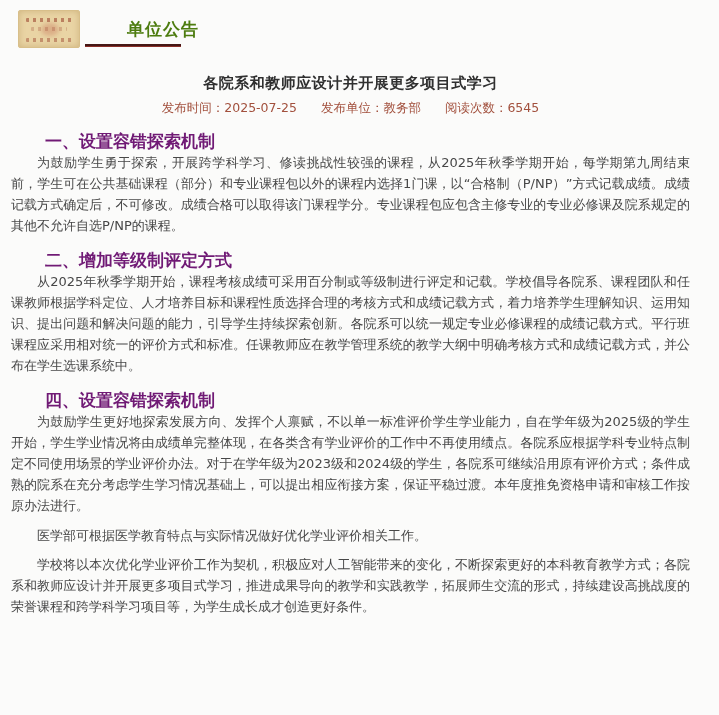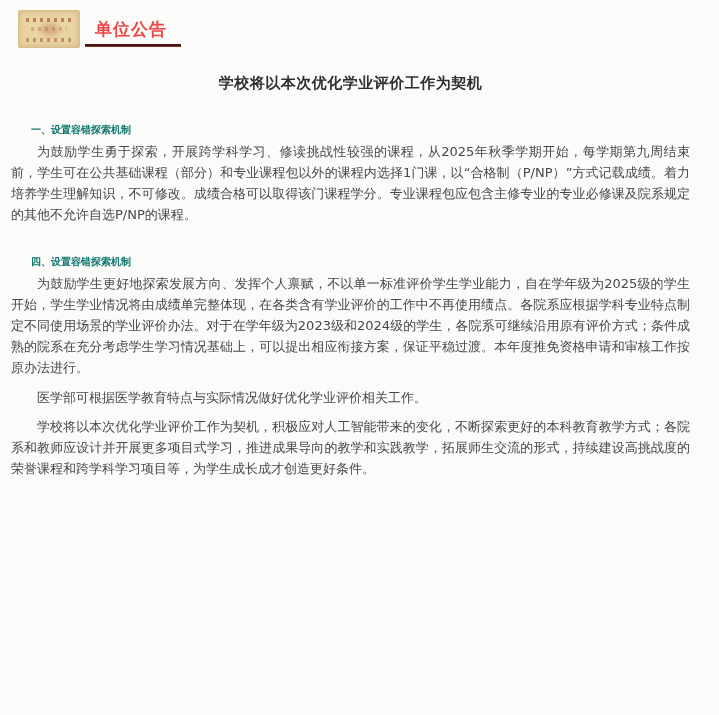--- a/index.html
+++ b/index.html
@@ -27,22 +27,22 @@
     background: repeating-linear-gradient(90deg, rgba(150,60,40,.55) 0 3px, rgba(150,60,40,0) 3px 7px);
     border-radius: 1px; }
   .stamp-row.r1 { top: 7px; }
   .stamp-row.r2 { top: 16px; opacity: .45; left: 12px; right: 12px; }
   .stamp-row.r3 { top: 27px; opacity: .8; }
   .stamp-blob { position: absolute; left: 22px; top: 12px; width: 18px; height: 13px;
     background: rgba(190,90,70,.30); filter: blur(2px); border-radius: 50%; }
 
   .tab {
     position: absolute; left: 77px; top: 8px; width: 104px;
-    text-align: left;
-    font-size: 17px; font-weight: bold; color: #ef4444;
+    text-align: right;
+    font-size: 17px; font-weight: bold; color: #4d7c0f;
     letter-spacing: 1px;
     cursor: pointer;
   }
   .tab-underline {
     position: absolute; left: 67px; top: 34px; width: 96px; height: 3px;
     background: #451715;
     border-bottom: 1px solid #8a2e28;
   }
 
   
@@ -74,22 +74,22 @@
       linear-gradient(90deg, rgba(205,205,205,.55), rgba(238,238,238,.85) 55%, rgba(251,251,250,1));
     filter: blur(2px);
     border-radius: 2px;
   }
   .smudge.s1 { width: 130px; }
   .smudge.s2 { width: 100px; }
   .intro-line .frag { letter-spacing: -0.8px; }
   .intro-line.l2 .frag { letter-spacing: 0; }
 
   .section-heading {
-    margin-top: 26px;
-    font-size: 10px; font-weight: bold; color: #0f766e;
+    margin-top: 13px;
+    font-size: 17px; font-weight: bold; color: #701a75;
     line-height: 22px;
     text-indent: 2em;
   }
   .para {
     text-align: justify;
     text-indent: 2em;
   }
   .closing { margin-top: 9px; }
   .closing .para { margin-top: 8px; }
 </style>
@@ -102,30 +102,37 @@
     <div class="stamp-blob"></div>
     <div class="stamp-row r2"></div>
     <div class="stamp-row r3"></div>
   </div>
   <div class="tab">单位公告</div>
   <div class="tab-underline"></div>
 </div>
 
 <div class="article">
 
-  <div class="doc-title">学校将以本次优化学业评价工作为契机</div>
+  <div class="doc-title">各院系和教师应设计并开展更多项目式学习</div>
 
+  <div class="doc-meta">
+    <span class="meta-item"><span class="meta-label">发布时间：</span><span class="meta-value">2025-07-25</span></span>
+    <span class="meta-item"><span class="meta-label">发布单位：</span><span class="meta-value">教务部</span></span>
+    <span class="meta-item"><span class="meta-label">阅读次数：</span><span class="meta-value">6545</span></span>
+  </div>
 
 
   <div class="section">
     <div class="section-heading">一、设置容错探索机制</div>
-    <div class="para body-text">为鼓励学生勇于探索，开展跨学科学习、修读挑战性较强的课程，从2025年秋季学期开始，每学期第九周结束前，学生可在公共基础课程（部分）和专业课程包以外的课程内选择1门课，以“合格制（P/NP）”方式记载成绩。着力培养学生理解知识，不可修改。成绩合格可以取得该门课程学分。专业课程包应包含主修专业的专业必修课及院系规定的其他不允许自选P/NP的课程。</div>
+    <div class="para body-text">为鼓励学生勇于探索，开展跨学科学习、修读挑战性较强的课程，从2025年秋季学期开始，每学期第九周结束前，学生可在公共基础课程（部分）和专业课程包以外的课程内选择1门课，以“合格制（P/NP）”方式记载成绩。成绩记载方式确定后，不可修改。成绩合格可以取得该门课程学分。专业课程包应包含主修专业的专业必修课及院系规定的其他不允许自选P/NP的课程。</div>
   </div>
 
   <div class="section">
+    <div class="section-heading">二、增加等级制评定方式</div>
+    <div class="para body-text">从2025年秋季学期开始，课程考核成绩可采用百分制或等级制进行评定和记载。学校倡导各院系、课程团队和任课教师根据学科定位、人才培养目标和课程性质选择合理的考核方式和成绩记载方式，着力培养学生理解知识、运用知识、提出问题和解决问题的能力，引导学生持续探索创新。各院系可以统一规定专业必修课程的成绩记载方式。平行班课程应采用相对统一的评价方式和标准。任课教师应在教学管理系统的教学大纲中明确考核方式和成绩记载方式，并公布在学生选课系统中。</div>
   </div>
 
 
   <div class="section">
     <div class="section-heading">四、设置容错探索机制</div>
     <div class="para body-text">为鼓励学生更好地探索发展方向、发挥个人禀赋，不以单一标准评价学生学业能力，自在学年级为2025级的学生开始，学生学业情况将由成绩单完整体现，在各类含有学业评价的工作中不再使用绩点。各院系应根据学科专业特点制定不同使用场景的学业评价办法。对于在学年级为2023级和2024级的学生，各院系可继续沿用原有评价方式；条件成熟的院系在充分考虑学生学习情况基础上，可以提出相应衔接方案，保证平稳过渡。本年度推免资格申请和审核工作按原办法进行。</div>
   </div>
 
   <div class="closing">
     <div class="para body-text">医学部可根据医学教育特点与实际情况做好优化学业评价相关工作。</div>

